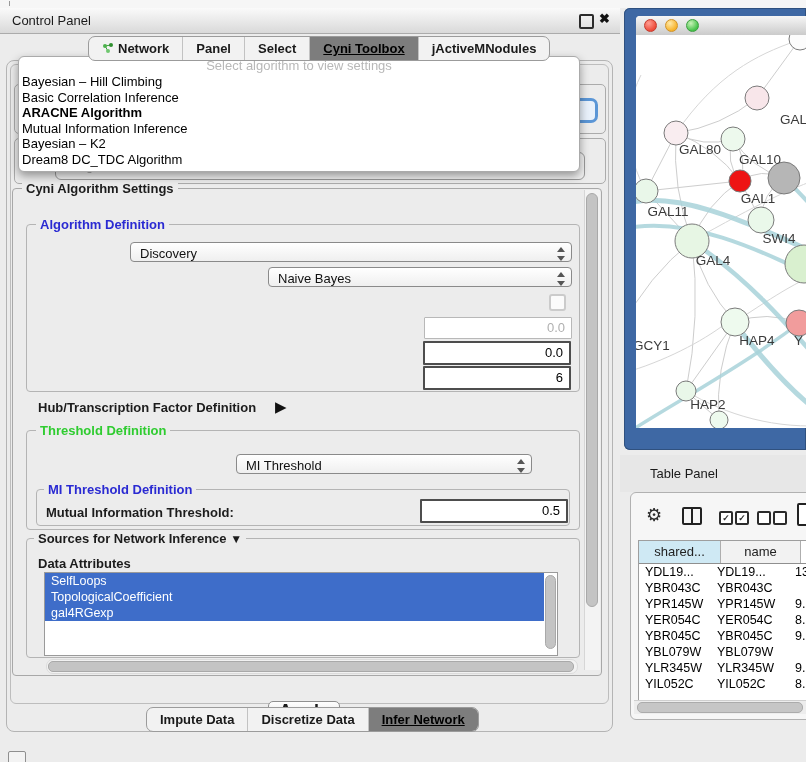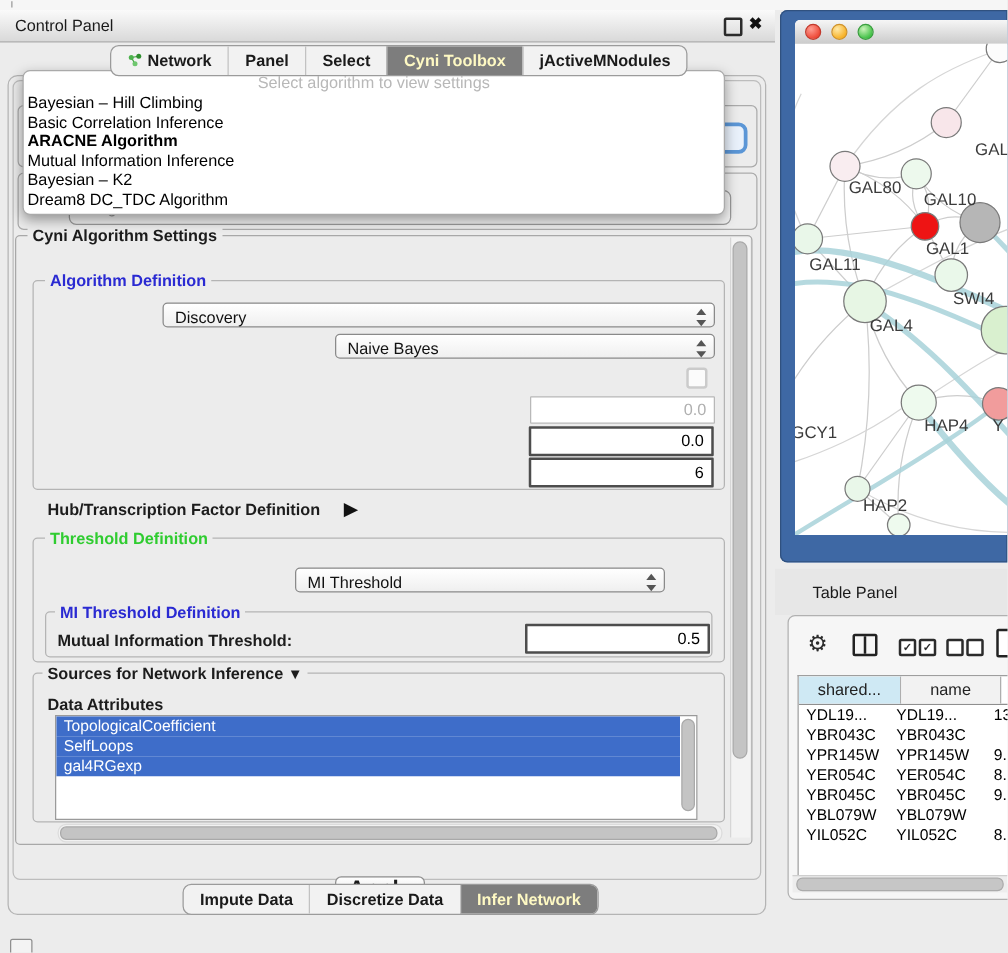--- a/index.html
+++ b/index.html
@@ -13,21 +13,21 @@
   .group{position:absolute;border:1px solid #b4b4b4;border-radius:4px;z-index:2;}
   .combo{position:absolute;height:20px;border:1px solid #8a8a8a;border-radius:4px;background:linear-gradient(#ffffff,#efefef);font-size:13px;line-height:22px;padding-left:9px;color:#111;box-sizing:border-box;z-index:3;}
   .spin{position:absolute;right:6px;top:3px;width:9px;height:16px;}
   .spin::before{content:"";position:absolute;top:1px;left:1px;border-left:4px solid transparent;border-right:4px solid transparent;border-bottom:5px solid #555;}
   .spin::after{content:"";position:absolute;bottom:1px;left:1px;border-left:4px solid transparent;border-right:4px solid transparent;border-top:5px solid #555;}
   .field{position:absolute;height:20px;background:#fff;border:2px solid #4d4d4d;border-radius:1px;font-size:13px;line-height:20px;text-align:right;padding-right:6px;box-sizing:content-box;z-index:3;}
   .field.dis{border:1px solid #b8b8b8;color:#b0b0b0;}
   .seg-tabs{position:absolute;display:flex;background:#f2f2f2;border:1px solid #9b9b9b;border-radius:7px;overflow:hidden;height:23px;z-index:45;}
   .seg{font-size:13px;font-weight:bold;color:#1a1a1a;line-height:23px;padding:0 13px;position:relative;}
   .seg + .seg{border-left:1px solid #c2c2c2;}
-  .seg.sel{background:#7d7d7d;color:#fef9c3;}
+  .seg.sel{background:#7d7d7d;color:#000000;text-decoration:underline;}
   .popup-item{font-size:13px;color:#000;height:15.5px;line-height:15.5px;padding-left:3px;white-space:nowrap;}
   .popup-item.bold{font-weight:bold;}
   .attr-item{height:16px;line-height:16px;font-size:12.5px;color:#fff;background:#3e6dc9;padding-left:6px;white-space:nowrap;}
   .thumb-v{position:absolute;background:#c4c4c4;border:1px solid #a9a9a9;border-radius:6px;z-index:4;}
   .btn{position:absolute;border:1px solid #8f8f8f;border-radius:5px;background:linear-gradient(#fefefe,#e2e2e2);font-size:18px;font-weight:bold;color:#1a1a1a;text-align:center;z-index:3;margin-top:25px;}
   .th{float:left;height:22px;box-sizing:border-box;border-right:1px solid #aeaeae;font-size:13px;color:#222;text-align:center;line-height:22px;background:#f2f2f2;overflow:hidden;white-space:nowrap;}
   .th.hl{background:#cfe9f4;}
   .tr{height:16px;white-space:nowrap;overflow:hidden;}
   .td{display:inline-block;font-size:12.5px;color:#000;height:16px;line-height:16px;box-sizing:border-box;vertical-align:top;overflow:hidden;}
   svg text{font-family:"Liberation Sans",sans-serif;font-size:13.5px;fill:#3b3b3b;}
@@ -136,22 +136,22 @@
 
 <div class="group" style="left:26px;top:538px;width:552px;height:118px;"></div>
 <span class="legend" style="left:34px;top:531px;color:#1c1c1c;">
   <span>Sources for Network Inference</span>
   <span style="font-size:12px;">▼</span>
 </span>
 <span class="lbl" style="left:38px;top:556px;z-index:3;">Data Attributes</span>
 
 <div class="abs" style="left:44px;top:572px;width:512px;height:82px;background:#fff;border:1px solid #9a9a9a;overflow:hidden;z-index:3;">
   <div id="attr-items" style="width:499px;">
+      <div class="attr-item">SelfLoops</div>
       <div class="attr-item">TopologicalCoefficient</div>
-      <div class="attr-item">SelfLoops</div>
       <div class="attr-item">gal4RGexp</div>
     </div>
 </div>
 <div class="thumb-v" style="left:545px;top:575px;width:9px;height:72px;z-index:5;"></div>
 
 <div class="abs" style="left:46px;top:659px;width:530px;height:13px;background:#f2f2f2;border:1px solid #dcdcdc;border-radius:7px;z-index:3;"></div>
 <div class="abs" style="left:48px;top:661px;width:524px;height:9px;background:#c4c4c4;border:1px solid #a9a9a9;border-radius:5px;z-index:4;"></div>
 
 <div class="btn" style="left:268px;top:676px;width:70px;height:19px;line-height:19px;">Apply</div>
 
@@ -259,17 +259,18 @@
       <div class="th" style="width: 80px;">name</div>
       <div class="th hl" style="width: 46px;">A</div>
     </div>
   <div id="tbl-body">
       <div class="tr"><span class="td" style="width: 72px; padding-left: 6px;">YDL19...</span><span class="td" style="width: 80px; padding-left: 6px;">YDL19...</span><span class="td" style="width: 46px; padding-left: 4px;">13</span></div>
       <div class="tr"><span class="td" style="width: 72px; padding-left: 6px;">YBR043C</span><span class="td" style="width: 80px; padding-left: 6px;">YBR043C</span><span class="td" style="width: 46px; padding-left: 4px;"></span></div>
       <div class="tr"><span class="td" style="width: 72px; padding-left: 6px;">YPR145W</span><span class="td" style="width: 80px; padding-left: 6px;">YPR145W</span><span class="td" style="width: 46px; padding-left: 4px;">9.</span></div>
       <div class="tr"><span class="td" style="width: 72px; padding-left: 6px;">YER054C</span><span class="td" style="width: 80px; padding-left: 6px;">YER054C</span><span class="td" style="width: 46px; padding-left: 4px;">8.</span></div>
       <div class="tr"><span class="td" style="width: 72px; padding-left: 6px;">YBR045C</span><span class="td" style="width: 80px; padding-left: 6px;">YBR045C</span><span class="td" style="width: 46px; padding-left: 4px;">9.</span></div>
       <div class="tr"><span class="td" style="width: 72px; padding-left: 6px;">YBL079W</span><span class="td" style="width: 80px; padding-left: 6px;">YBL079W</span><span class="td" style="width: 46px; padding-left: 4px;"></span></div>
+      <div class="tr"><span class="td" style="width: 72px; padding-left: 6px;">YLR345W</span><span class="td" style="width: 80px; padding-left: 6px;">YLR345W</span><span class="td" style="width: 46px; padding-left: 4px;">9.</span></div>
       <div class="tr"><span class="td" style="width: 72px; padding-left: 6px;">YIL052C</span><span class="td" style="width: 80px; padding-left: 6px;">YIL052C</span><span class="td" style="width: 46px; padding-left: 4px;">8.</span></div>
     </div>
 </div>
 <div class="abs" style="left:634px;top:700px;width:172px;height:13px;background:#ededed;border-top:1px solid #cfcfcf;z-index:4;"></div>
 <div class="abs" style="left:637px;top:702px;width:164px;height:9px;background:#c6c6c6;border:1px solid #ababab;border-radius:5px;z-index:5;"></div>
 
 </body></html>

